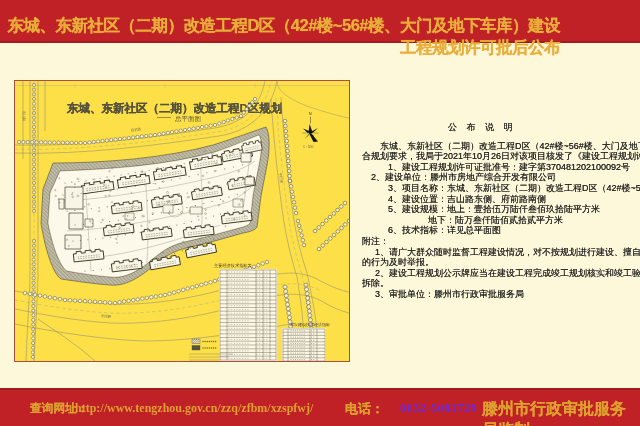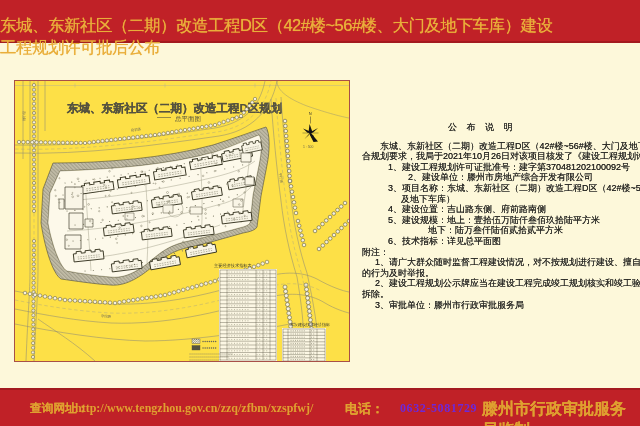--- a/index.html
+++ b/index.html
@@ -4,21 +4,21 @@
 <style>
 html,body{margin:0;padding:0;width:640px;height:426px;overflow:hidden;}
 body{background:#fdf8da;font-family:"Liberation Sans",sans-serif;position:relative;}
 .abs{position:absolute;}
 </style>
 </head>
 <body>
 
 <div class="abs" style="left:0;top:0;width:640px;height:41px;background:#c02127;border-bottom:2px solid #a31a1f;"></div>
 
-<div class="abs" style="left:0;top:15px;width:560px;text-align:left;font-size:16.5px;font-weight:normal;color:#e9ae3a;letter-spacing:-0.5px;text-shadow:0 0 0.7px #e9ae3a;">东城、东新社区（二期）改造工程D区（42#楼~56#楼、大门及地下车库）建设工程规划许可批后公布</div>
+<div class="abs" style="left:0;top:15px;width:560px;text-align:right;font-size:16.5px;font-weight:bold;color:#e9ae3a;letter-spacing:-0.5px;text-shadow:0 0 0.7px #e9ae3a;">东城、东新社区（二期）改造工程D区（42#楼~56#楼、大门及地下车库）建设工程规划许可批后公布</div>
 
 <div class="abs" style="left:14px;top:80px;width:334px;height:280px;background:#fde047;border:1px solid #a85048;">
 <svg width="334" height="280" viewBox="0 0 334 280">
 <defs>
 <pattern id="hatch" width="2.7" height="2.7" patternUnits="userSpaceOnUse" patternTransform="rotate(45)">
           <rect width="2.7" height="2.7" fill="#ece6d0"></rect>
           <path d="M0,0.55 H2.7 M0,1.9 H2.7" stroke="#504d3a" stroke-width="0.48"></path>
         </pattern>
 <pattern id="hatch2" width="2.2" height="2.2" patternUnits="userSpaceOnUse">
           <rect width="2.2" height="2.2" fill="#efe9d2"></rect>
@@ -600,25 +600,24 @@
 
 <div style="font-weight:normal;letter-spacing:3.5px;margin-bottom:8px;margin-left:86px;">公 布 说 明</div>
 
 <div style="margin-left:18px;">东城、东新社区（二期）改造工程D区（42#楼~56#楼、大门及地下车库）符</div>
 
 <div>合规划要求，我局于2021年10月26日对该项目核发了《建设工程规划许可证》，</div>
 
 
 <div style="margin-left:26px;">1、建设工程规划许可证批准号：建字第370481202100092号</div>
 
-<div style="margin-left:9px;text-align:center;">2、建设单位：滕州市房地产综合开发有限公司</div>
+<div style="margin-left:9px;">2、建设单位：滕州市房地产综合开发有限公司</div>
 
 <div style="margin-left:26px;">3、项目名称：东城、东新社区（二期）改造工程D区（42#楼~56#楼、大门</div>
 
-<div style="margin-left:39px;">及地下车库）</div>
 
 <div style="margin-left:26px;">4、建设位置：吉山路东侧、府前路南侧</div>
 
 <div style="margin-left:26px;">5、建设规模：地上：壹拾伍万陆仟叁佰玖拾陆平方米</div>
 
 <div style="margin-left:66px;">地下：陆万叁仟陆佰贰拾贰平方米</div>
 
 <div style="margin-left:26px;">6、技术指标：详见总平面图</div>
 
 <div>附注：</div>

